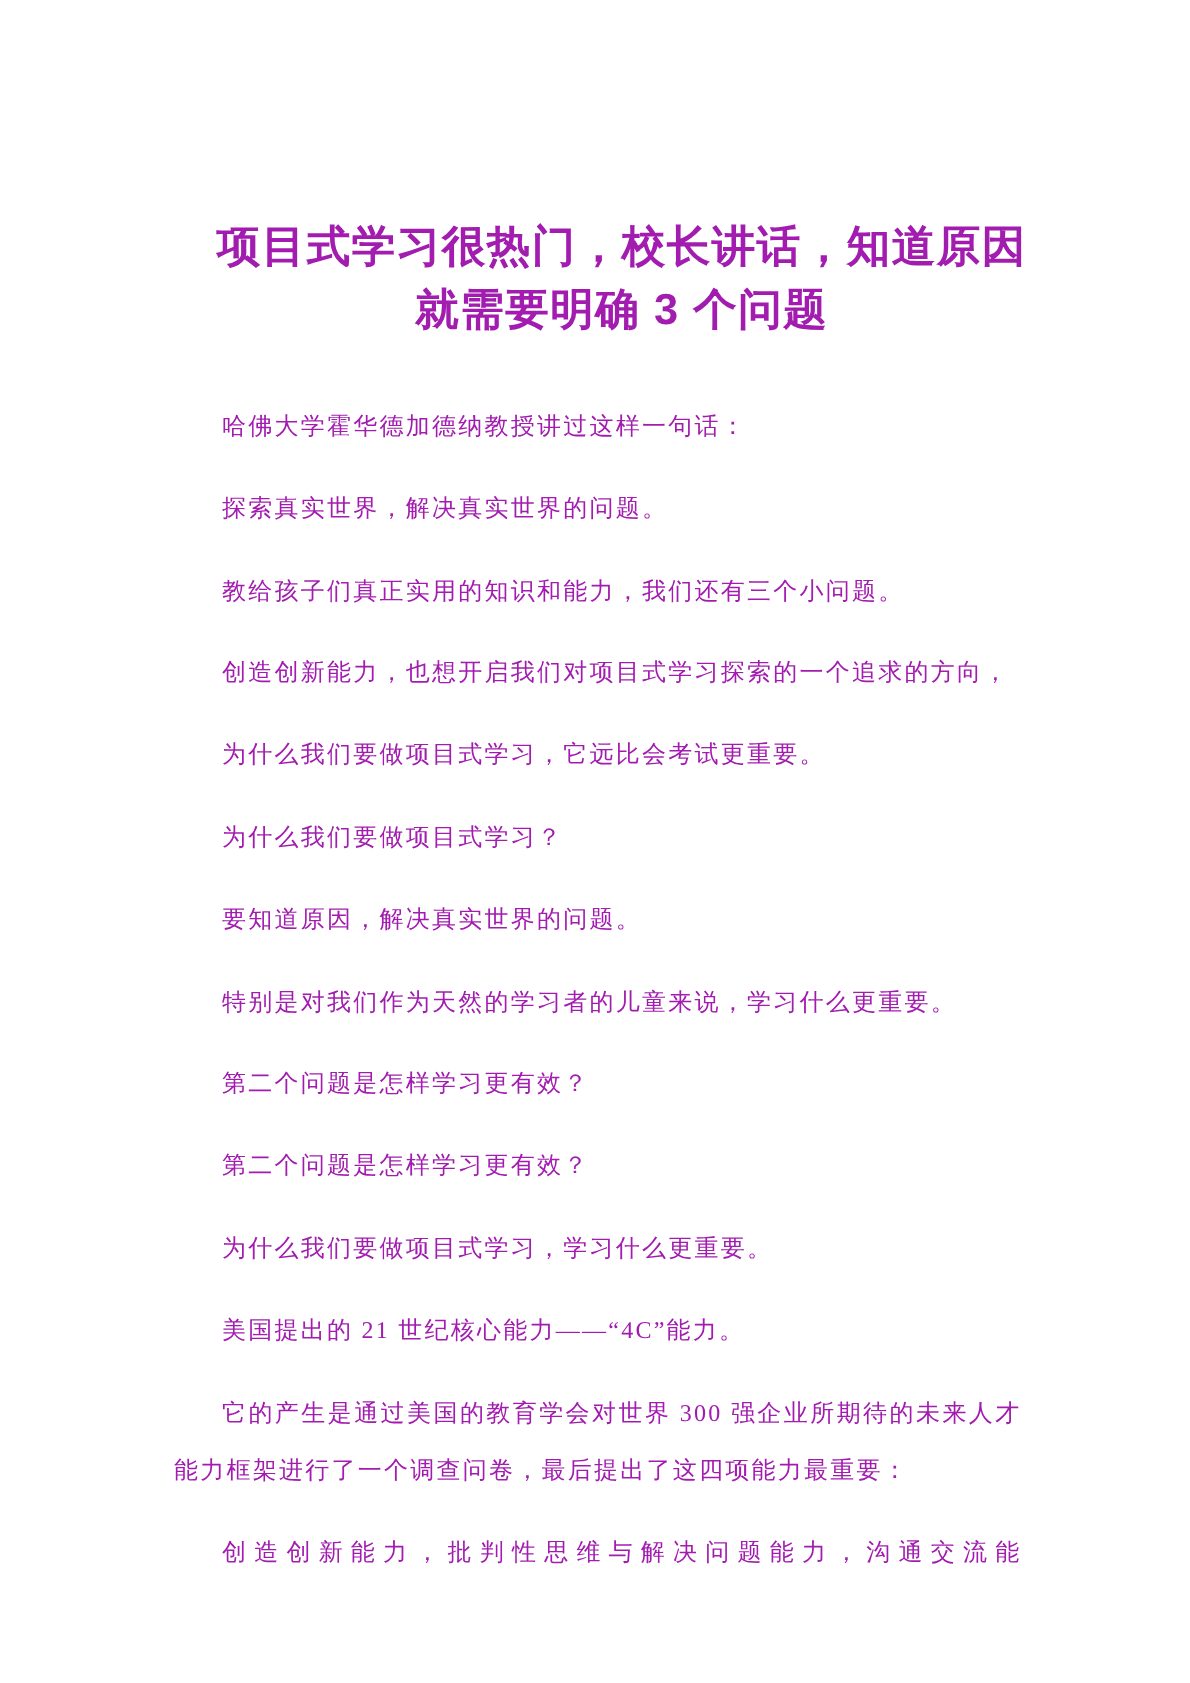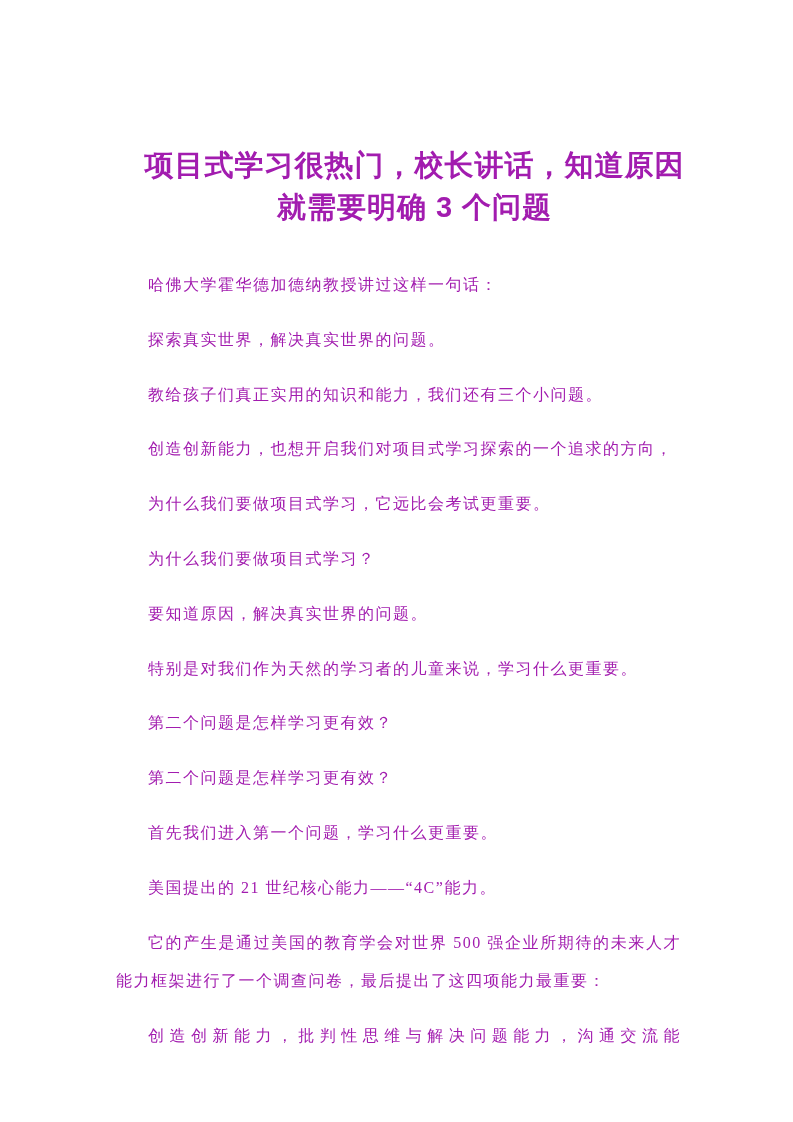--- a/index.html
+++ b/index.html
@@ -51,18 +51,18 @@
       <p>哈佛大学霍华德加德纳教授讲过这样一句话：</p>
       <p>探索真实世界，解决真实世界的问题。</p>
       <p>教给孩子们真正实用的知识和能力，我们还有三个小问题。</p>
       <p>创造创新能力，也想开启我们对项目式学习探索的一个追求的方向，</p>
       <p>为什么我们要做项目式学习，它远比会考试更重要。</p>
       <p>为什么我们要做项目式学习？</p>
       <p>要知道原因，解决真实世界的问题。</p>
       <p>特别是对我们作为天然的学习者的儿童来说，学习什么更重要。</p>
       <p>第二个问题是怎样学习更有效？</p>
       <p>第二个问题是怎样学习更有效？</p>
-      <p>首先我们进入第一个问题，学习什么更重要。</p>
+      <p>为什么我们要做项目式学习，学习什么更重要。</p>
       <p>美国提出的 21 世纪核心能力——“4C”能力。</p>
-      <p>它的产生是通过美国的教育学会对世界 500 强企业所期待的未来人才能力框架进行了一个调查问卷，最后提出了这四项能力最重要：</p>
+      <p>它的产生是通过美国的教育学会对世界 300 强企业所期待的未来人才能力框架进行了一个调查问卷，最后提出了这四项能力最重要：</p>
       <p>创造创新能力，批判性思维与解决问题能力，沟通交流能</p>
     </div>
 </div>
 
 </body></html>

